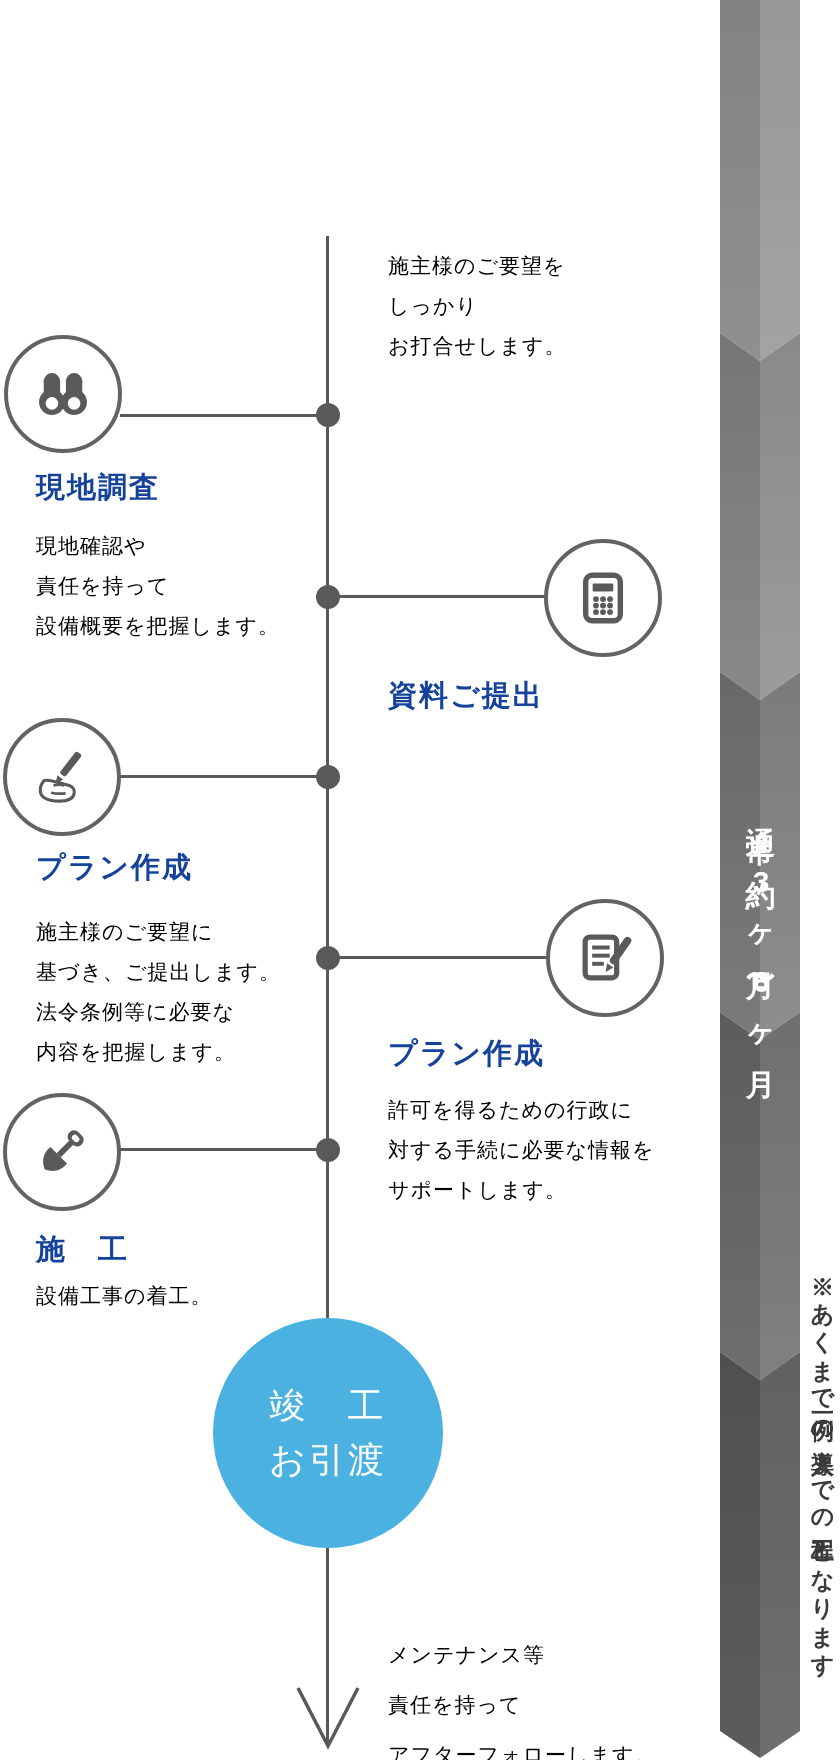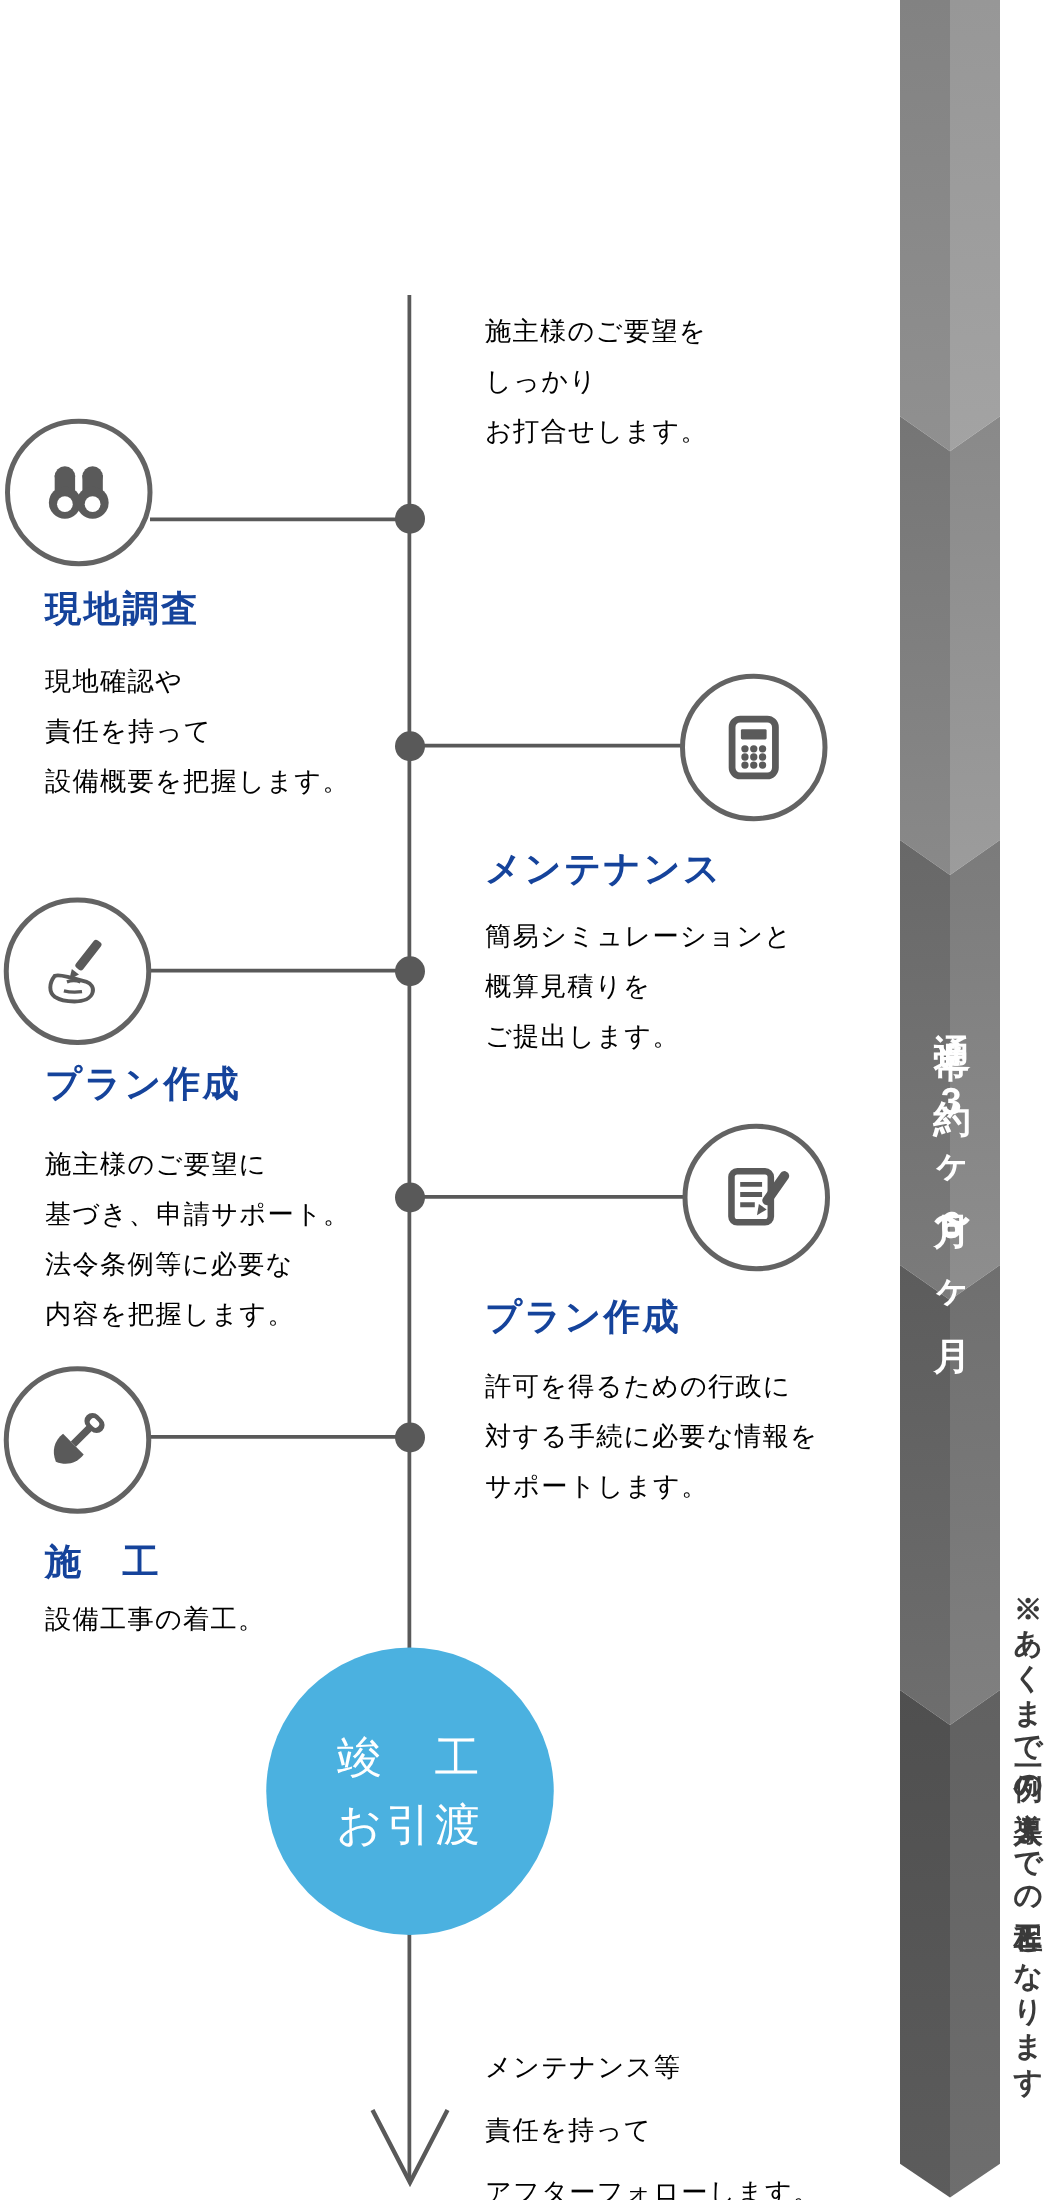--- a/index.html
+++ b/index.html
@@ -83,39 +83,36 @@
         <circle class="ink" cx="24" cy="25" r="2.7"></circle>
         <circle class="ink" cx="30.5" cy="25" r="2.7"></circle>
       <circle class="ink" cx="17.5" cy="31" r="2.7"></circle>
         <circle class="ink" cx="24" cy="31" r="2.7"></circle>
         <circle class="ink" cx="30.5" cy="31" r="2.7"></circle>
       <circle class="ink" cx="17.5" cy="37" r="2.7"></circle>
         <circle class="ink" cx="24" cy="37" r="2.7"></circle>
         <circle class="ink" cx="30.5" cy="37" r="2.7"></circle>
     </svg>
   </div>
-  <div class="step-title" style="left:388px; top:676px;">メンテナンス</div>
-  <div class="step-desc" style="left:388px; top:730px;">簡易シミュレーションと
-概算見積りを
-ご提出します。</div>
+  <div class="step-title" style="left:388px; top:676px;">資料ご提出</div>
 
   <div class="icon-circle" style="left:3px; top:718px;">
     <svg width="58" height="58" viewBox="0 0 48 48">
       <g transform="rotate(38 26 20)">
         <rect class="ink" x="23" y="0" width="6" height="23" rx="2"></rect>
         <path class="ink" d="M23,25.5 h6 l-3,6.5 z"></path>
       </g>
       <path d="M9,27 c-4,5 -4,11 0,14 c3,2 8,3 13,3 c6,0 11,-2 12,-6 c1,-3 -1,-6 -4,-7 l-9,-2.5 c-5,-1 -9,-2.5 -12,-1.5 z" fill="#ffffff" stroke="#5a5a5a" stroke-width="2.6"></path>
       <path d="M17,31 c3,-1 6,-1 9,0" fill="none" stroke="#5a5a5a" stroke-width="2.2"></path>
       <path d="M15,37 c4,1 8,1 12,0.5" fill="none" stroke="#5a5a5a" stroke-width="2.2"></path>
     </svg>
   </div>
   <div class="step-title" style="left:36px; top:848px;">プラン作成</div>
   <div class="step-desc" style="left:36px; top:912px;">施主様のご要望に
-基づき、申請サポート。
+基づき、ご提出します。
 法令条例等に必要な
 内容を把握します。</div>
 
   <div class="icon-circle" style="left:546px; top:899px;">
     <svg width="56" height="56" viewBox="0 0 48 48">
       <rect x="7" y="6" width="27" height="35" rx="4" fill="#ffffff" stroke="#5a5a5a" stroke-width="4.5"></rect>
       <line x1="13" y1="15" x2="28" y2="15" stroke="#5a5a5a" stroke-width="3.4"></line>
       <line x1="13" y1="22" x2="28" y2="22" stroke="#5a5a5a" stroke-width="3.4"></line>
       <line x1="13" y1="29" x2="23" y2="29" stroke="#5a5a5a" stroke-width="3.4"></line>
       <g transform="rotate(35 34 22)">

